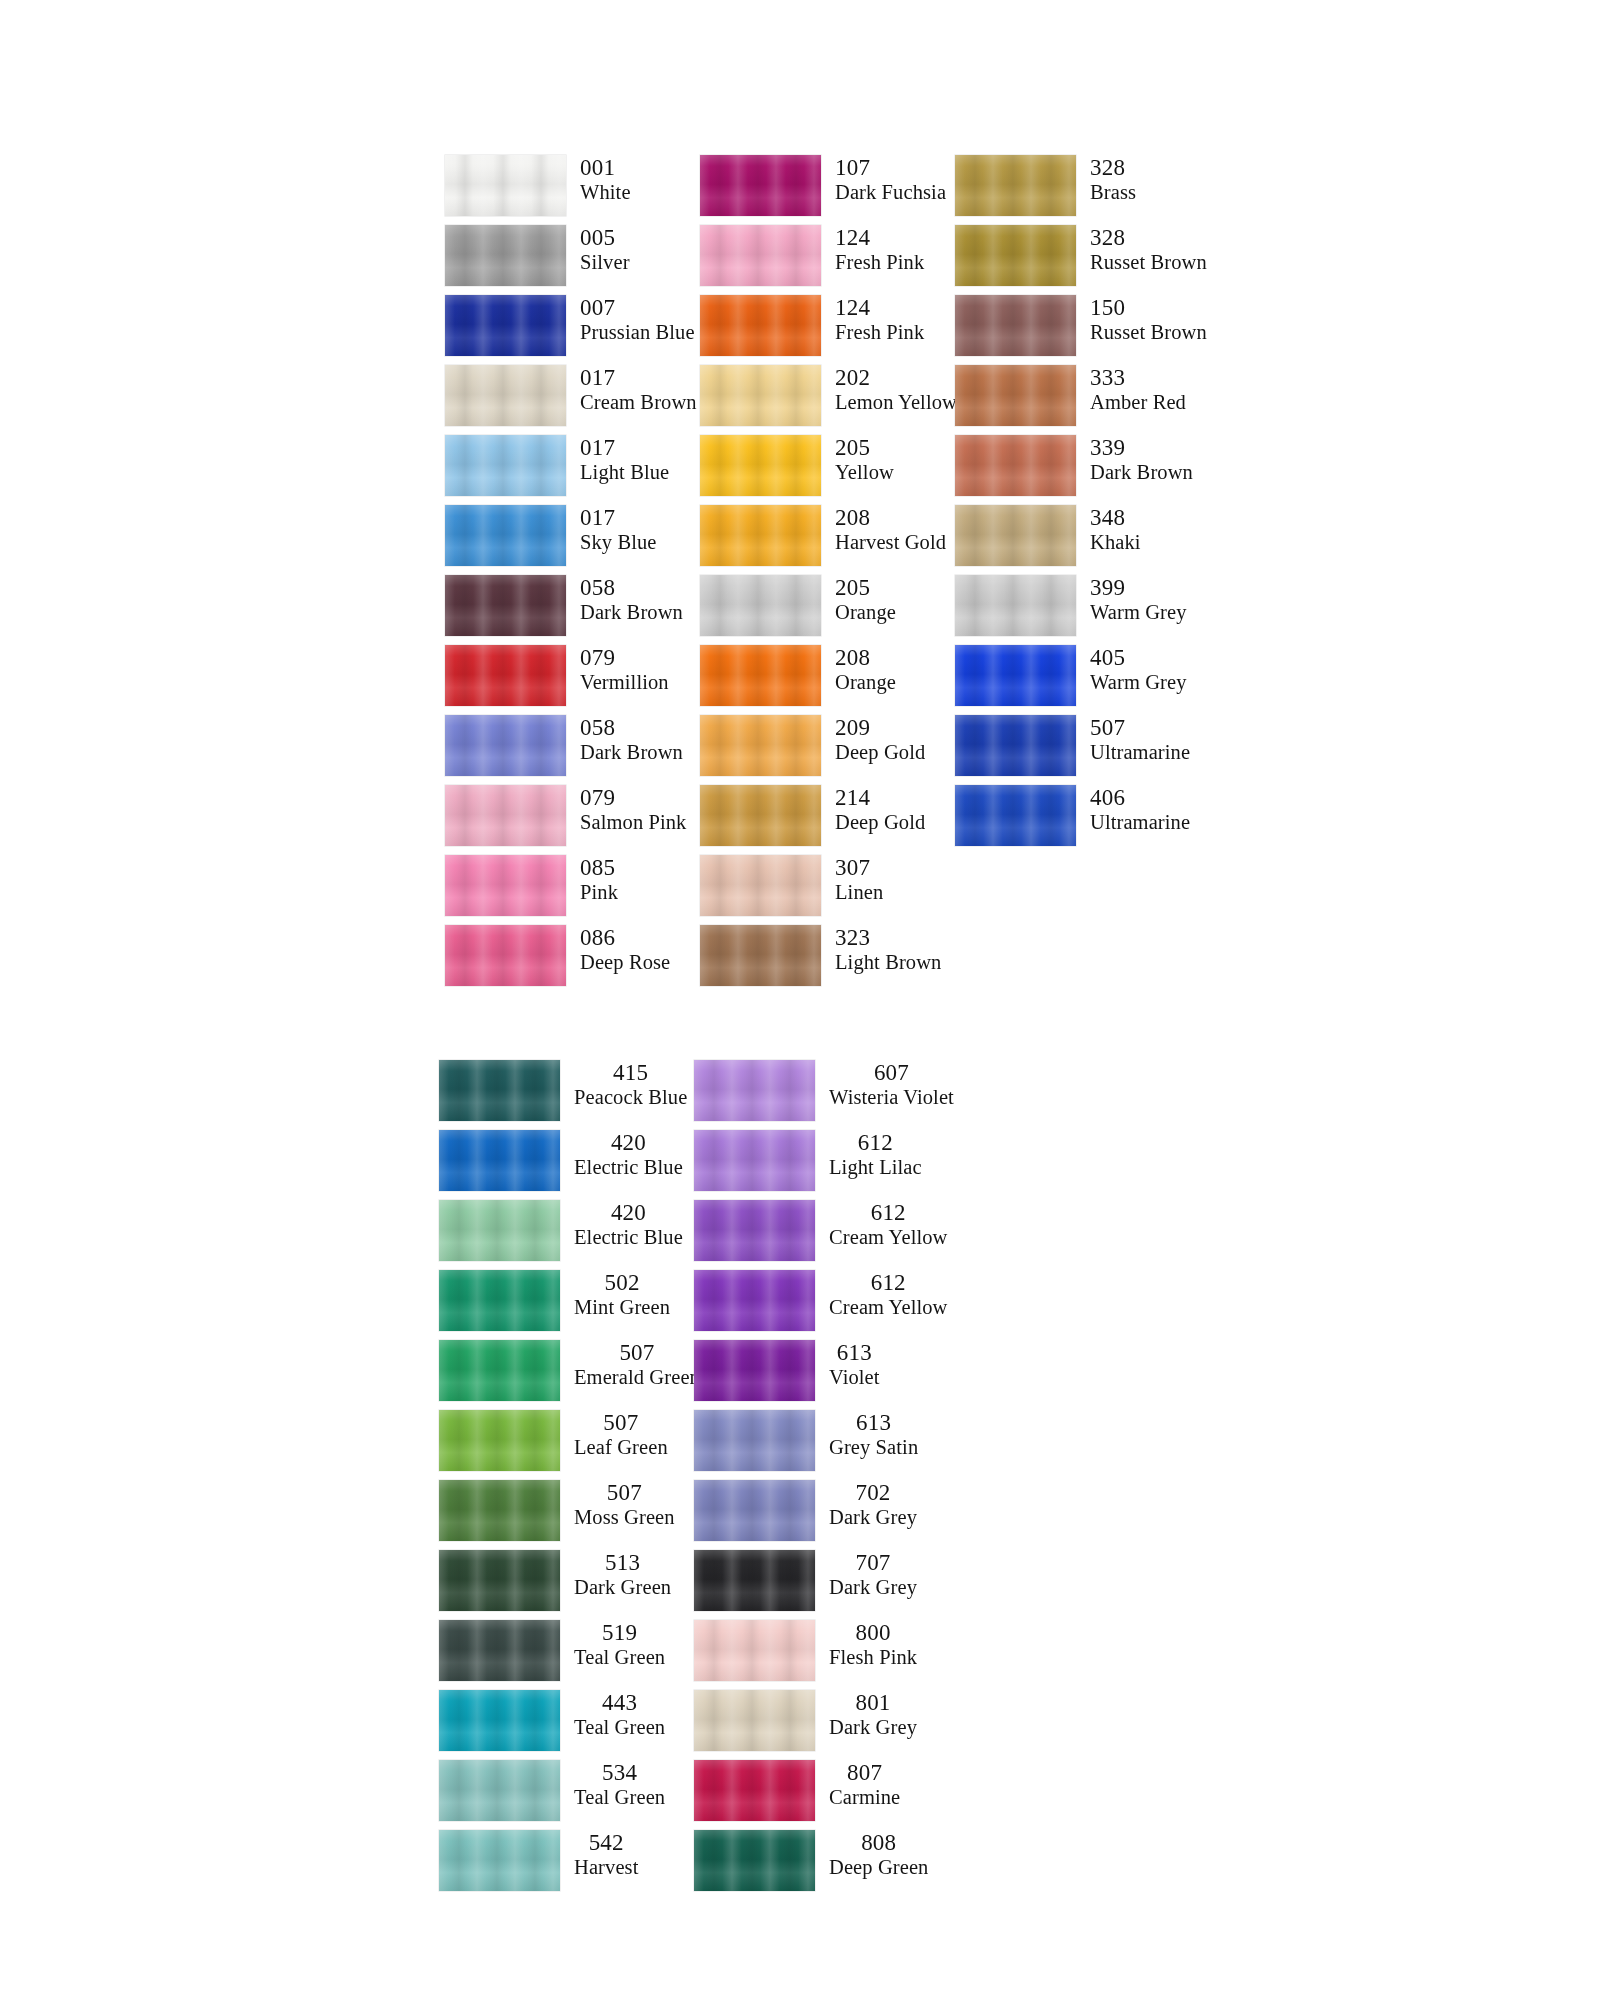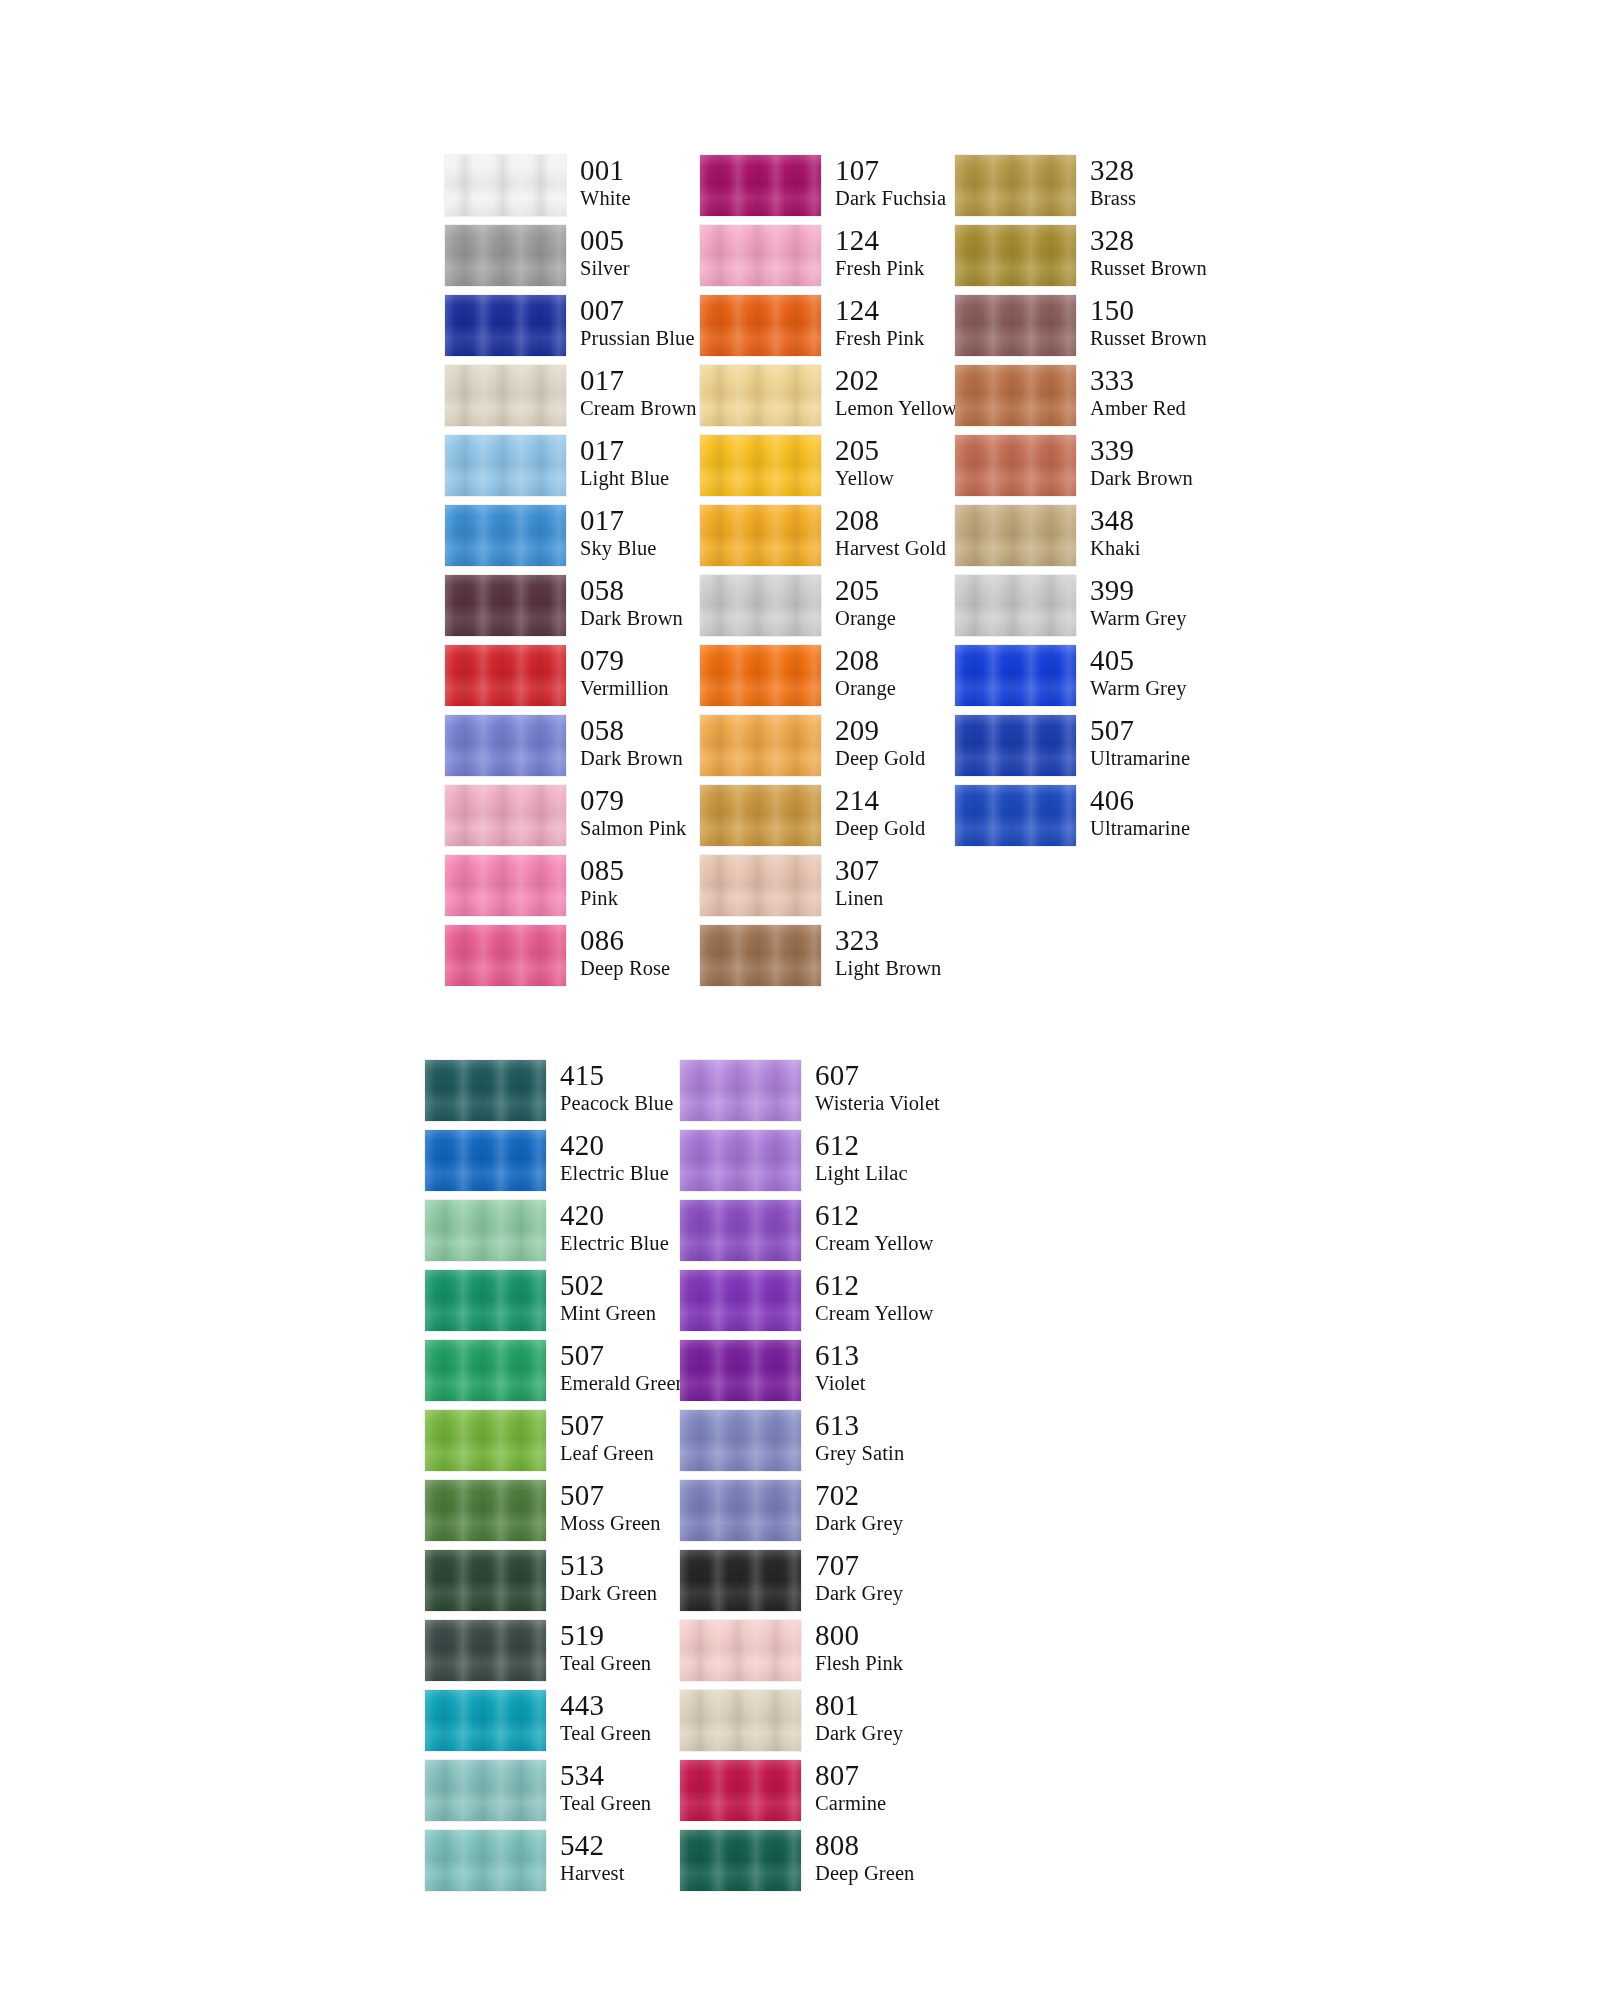--- a/index.html
+++ b/index.html
@@ -28,24 +28,25 @@
     grid-auto-flow: column;
     column-gap: 0px;
   }
   #section-top {
     left: 445px;
     top: 155px;
     grid-template-rows: repeat(12, 70px);
     grid-template-columns: repeat(3, 255px);
   }
   #section-bottom {
-    left: 425px;
+    left: 439px;
     top: 1060px;
     grid-template-rows: repeat(12, 70px);
     grid-template-columns: repeat(2, 255px);
+    text-align: center;
   }
   .swatch-row {
     display: flex;
     align-items: flex-start;
     height: 70px;
   }
   .swatch-chip {
     width: 121px;
     height: 61px;
     flex: 0 0 121px;
@@ -71,21 +72,21 @@
         rgba(0,0,0,0.06) 100%);
     pointer-events: none;
   }
   .swatch-label {
     padding-left: 14px;
     padding-top: 1px;
     line-height: 1.0;
     color: #141414;
   }
   .swatch-code {
-    font-size: 29px;
+    font-size: 23px;
     letter-spacing: 0.2px;
     display: block;
     margin-bottom: 3px;
   }
   .swatch-name {
     font-size: 20.5px;
     letter-spacing: 0.1px;
     display: block;
     white-space: nowrap;
   }

